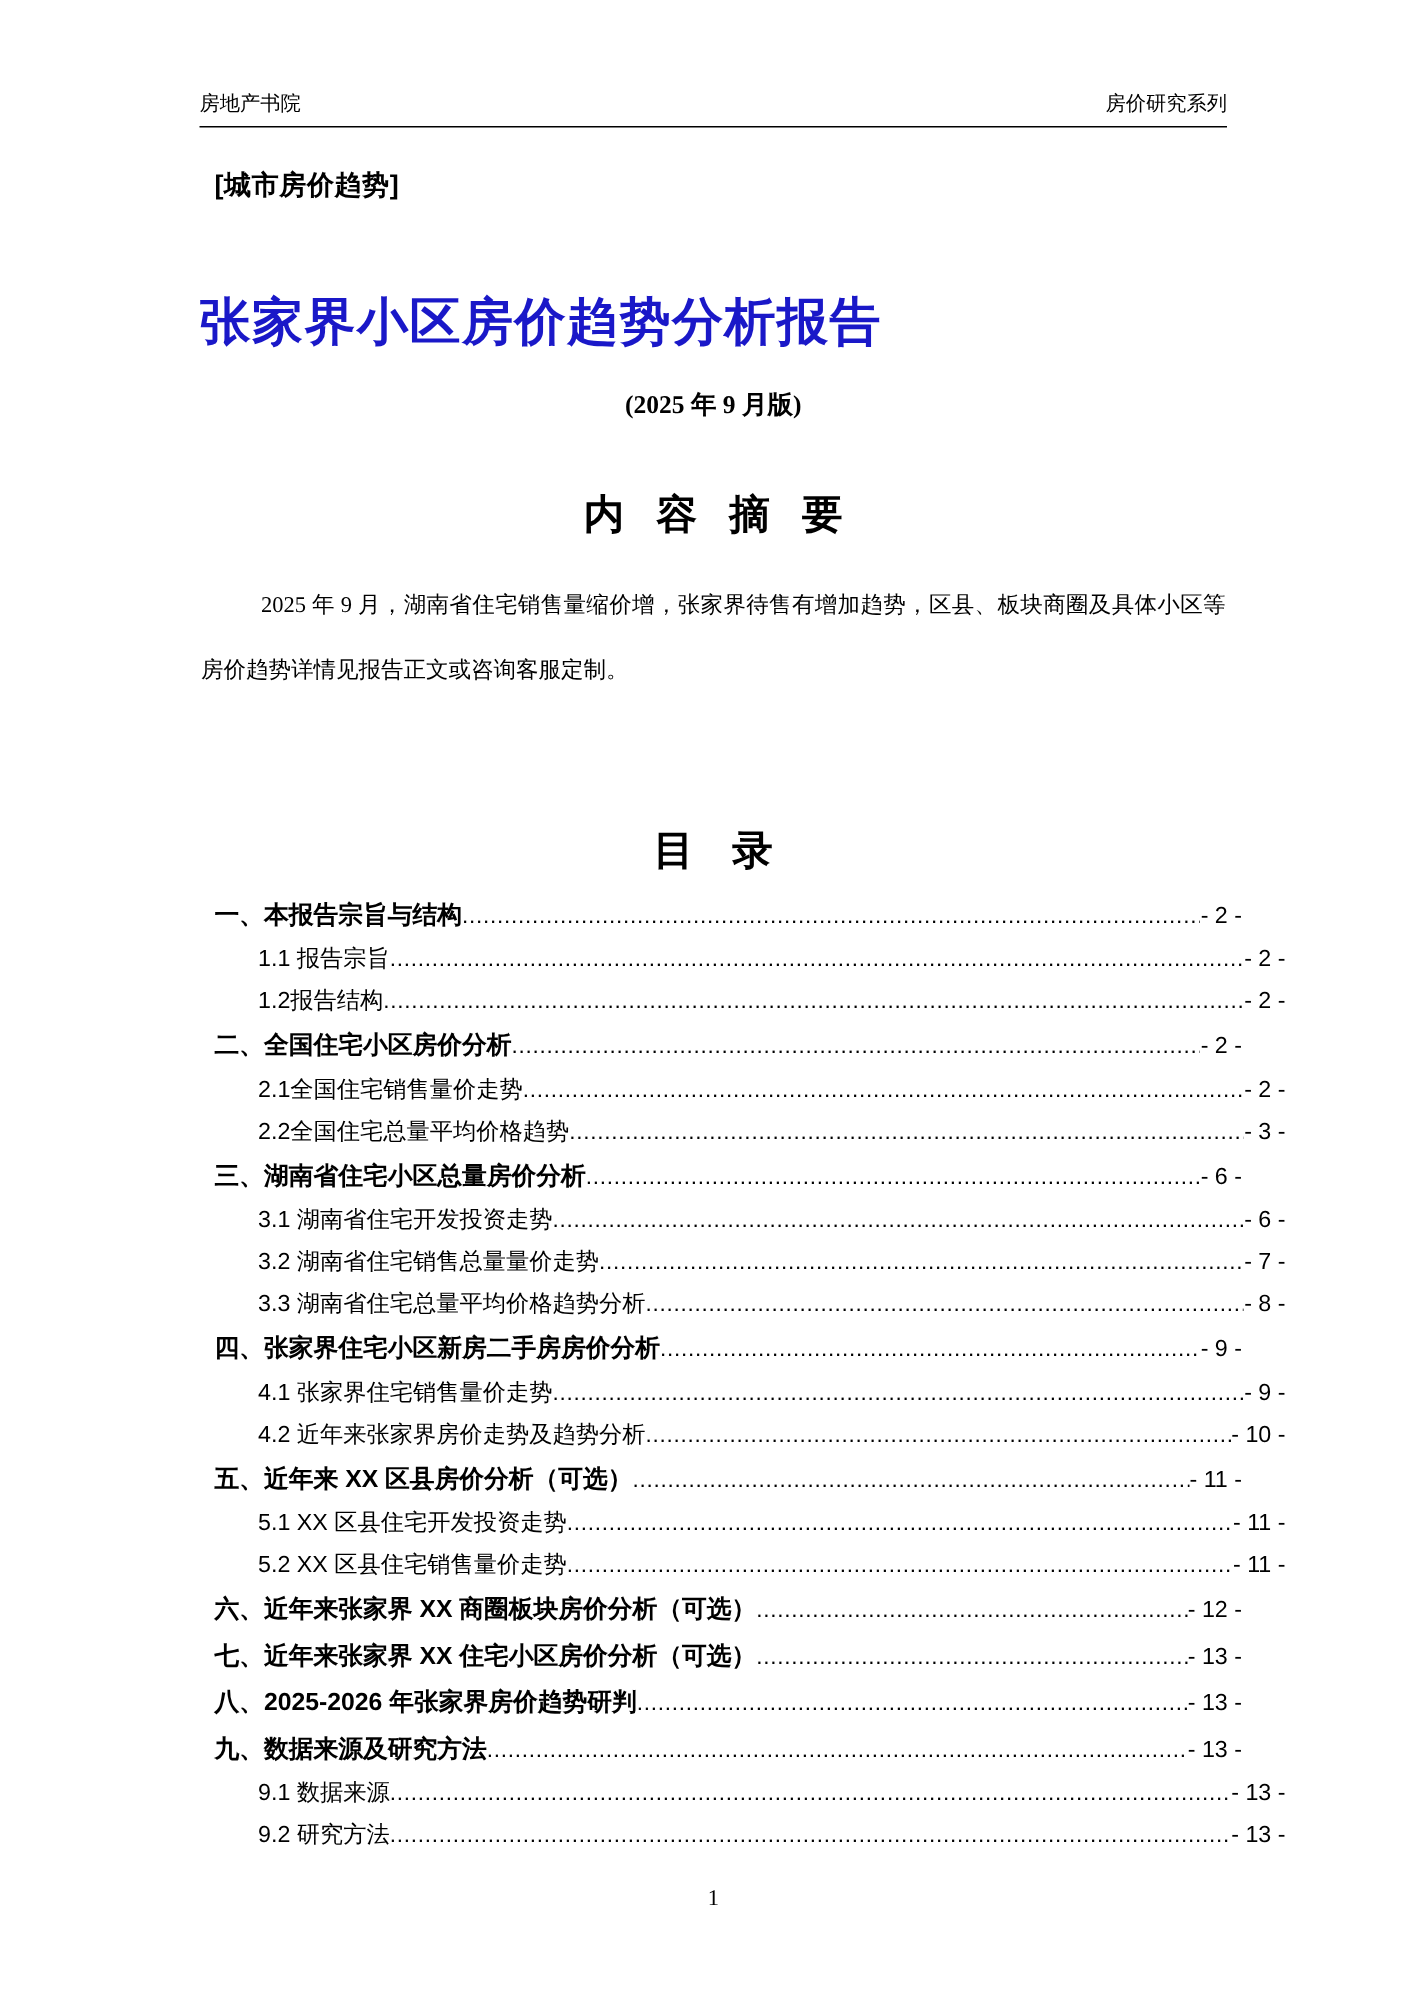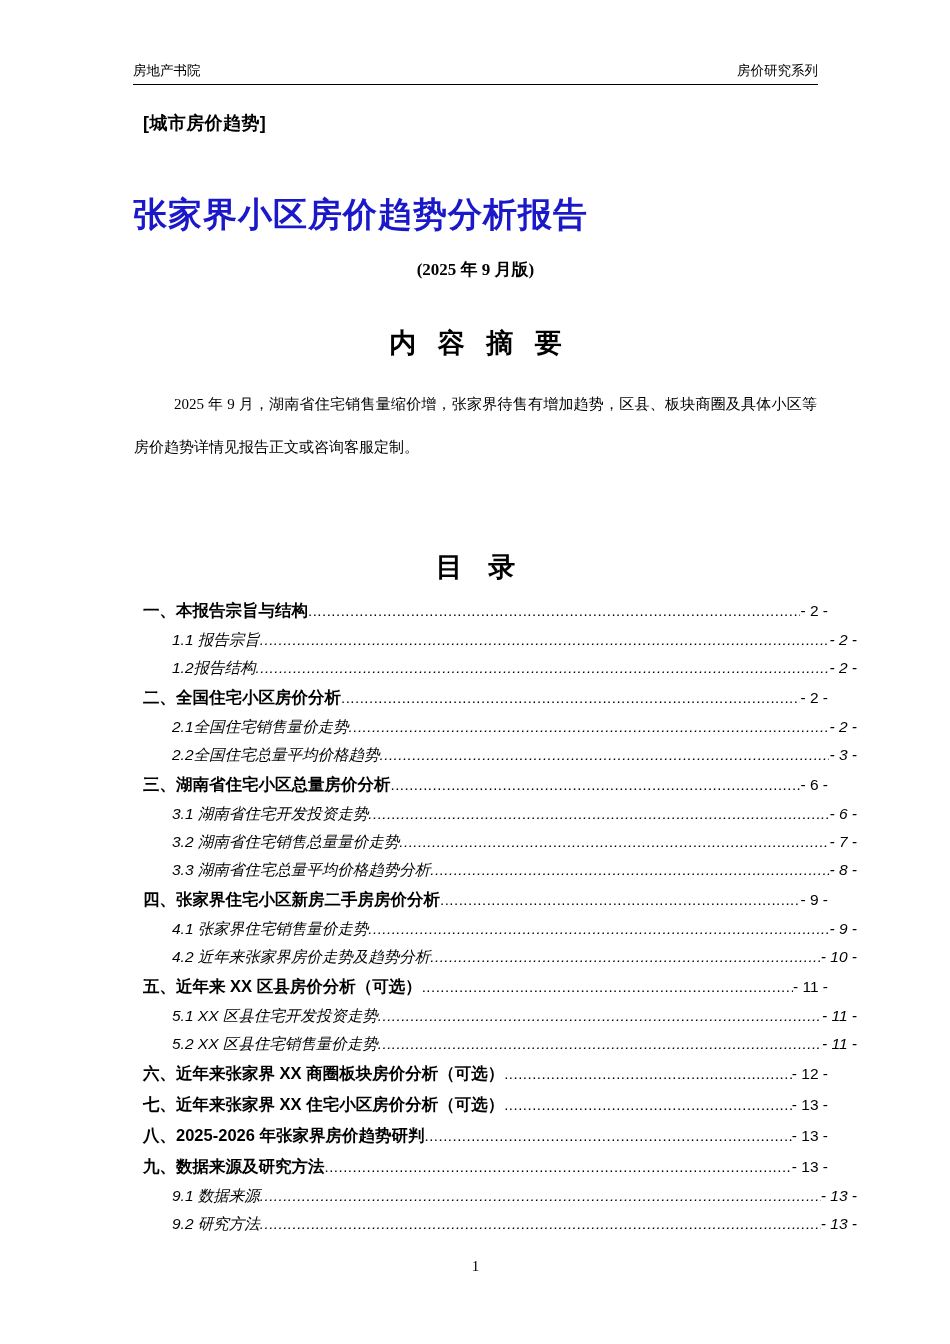--- a/index.html
+++ b/index.html
@@ -28,21 +28,21 @@
 
   
   .doc-header {
     position: absolute;
     left: 0;
     top: 62px;
     width: 685px;
     display: flex;
     justify-content: space-between;
     align-items: flex-end;
-    font-family: Liberation Sans, sans-serif;
+    font-family: Liberation Mono, monospace;
     font-size: 13.5px;
     line-height: 18px;
     color: #000;
   }
   .header-rule {
     position: absolute;
     left: 0;
     top: 84px;
     width: 685px;
     height: 0;
@@ -143,21 +143,20 @@
     font-weight: bold;
     line-height: 30px;
     padding-left: 10px;
   }
   .toc-entry.lvl2 {
     font-family: "Liberation Sans", "DejaVu Sans", sans-serif;
     font-size: 15.5px;
     font-weight: normal;
     line-height: 28px;
     padding-left: 39px;
-    font-style: italic;
   }
   .toc-label {
     flex: 0 0 auto;
   }
   .toc-dots {
     flex: 1 1 auto;
     overflow: hidden;
     white-space: nowrap;
     margin: 0 0px;
     font-weight: normal;

